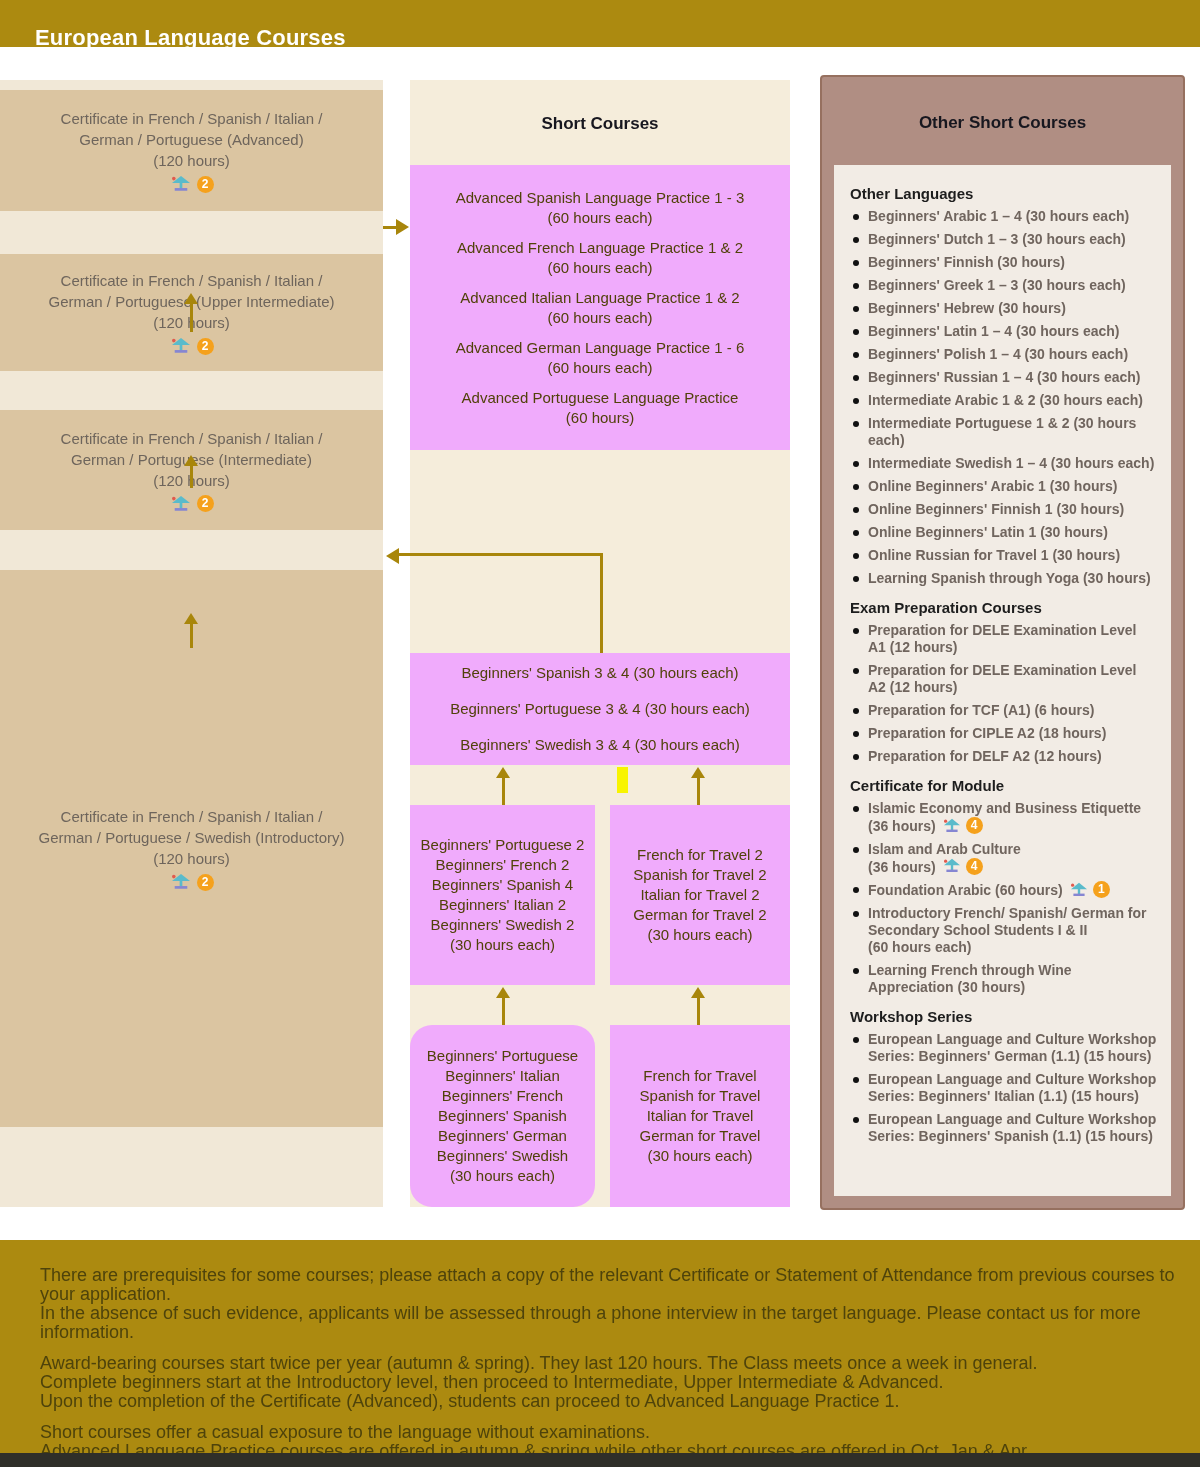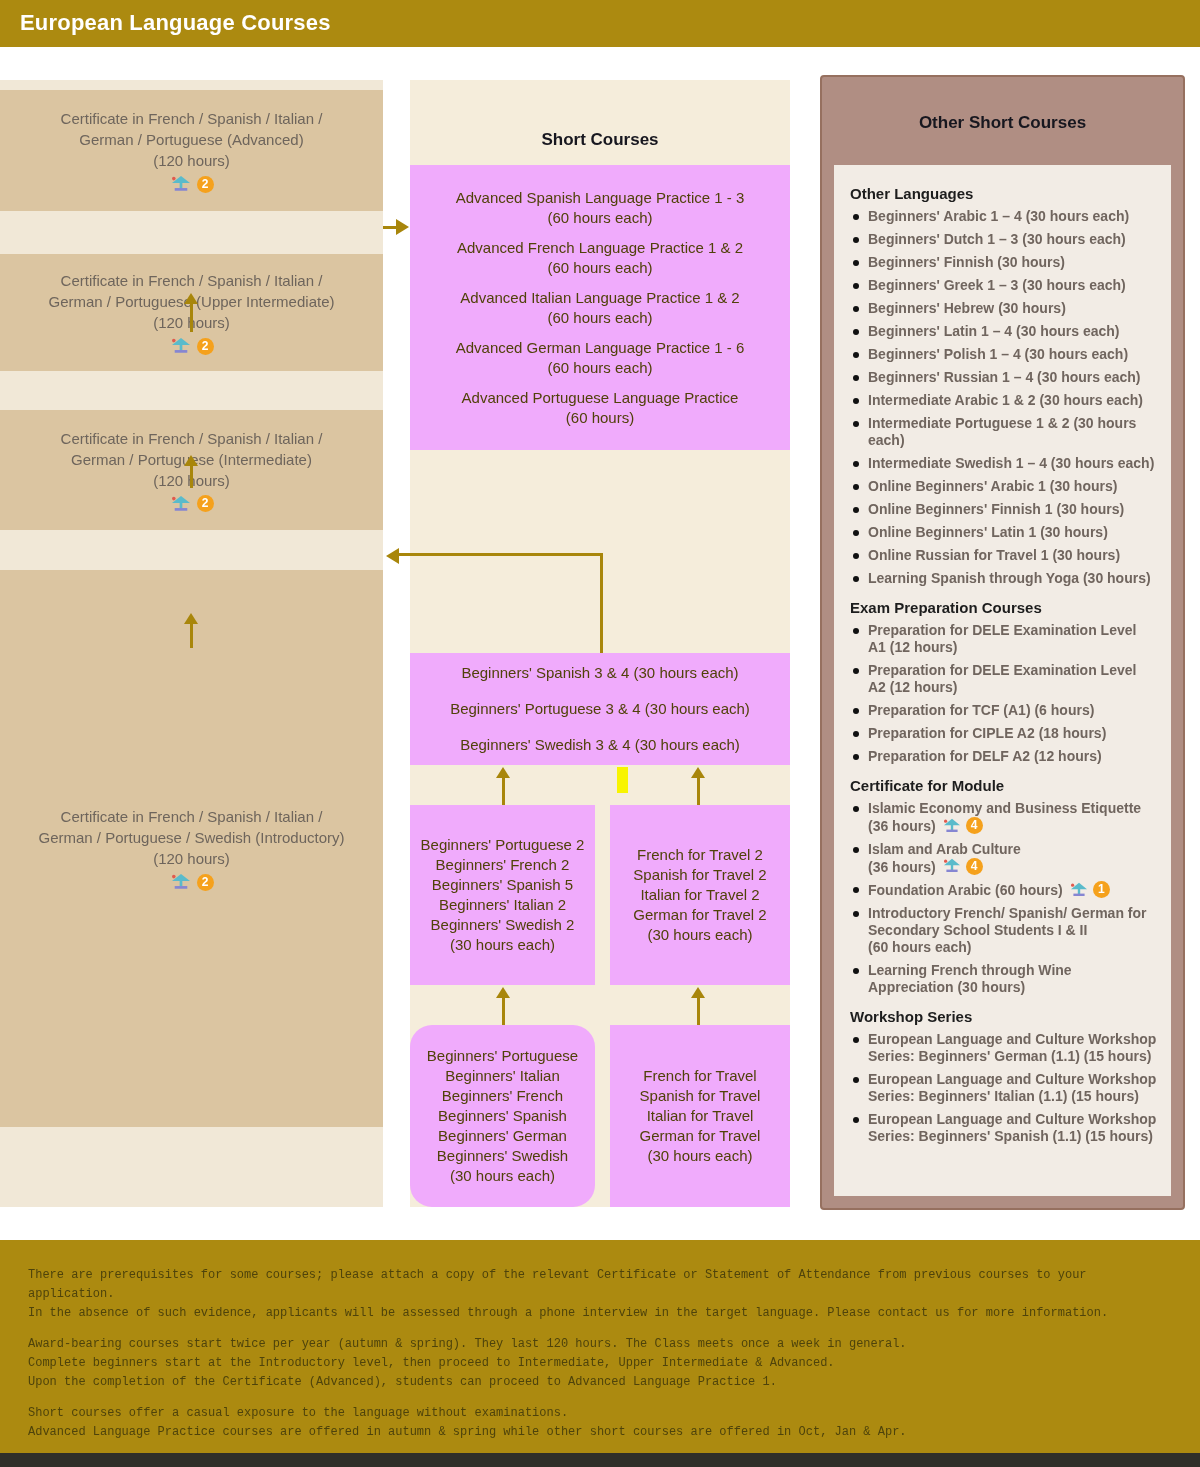--- a/index.html
+++ b/index.html
@@ -1,25 +1,25 @@
 <!DOCTYPE html>
 <html><head>
 <meta charset="utf-8">
 <style>
   html,body{margin:0;padding:0;background:#ffffff;}
   body{font-family:"Liberation Sans","DejaVu Sans",sans-serif;}
   .page{position:relative;width:1200px;height:1467px;background:#ffffff;overflow:hidden;}
 
   
   .topbar{position:absolute;left:0;top:0;width:1200px;height:47px;background:#AC8A10;}
-  .topbar h1{margin:0;padding:10px 0 0 20px;font-size:22px;line-height:26px;color:#ffffff;font-weight:bold;letter-spacing:.2px;}
+  .topbar h1{margin:15px;padding:10px 0 0 20px;font-size:22px;line-height:26px;color:#ffffff;font-weight:bold;letter-spacing:.2px;}
 
   
   .col{position:absolute;top:80px;height:1127px;}
-  .col h2{margin:0;padding-top:50px;text-align:center;font-size:17px;color:#17171f;font-weight:bold;}
+  .col h2{margin:0;padding-top:34px;text-align:center;font-size:17px;color:#17171f;font-weight:bold;}
 
   .col-awards{left:0;width:383px;background:#F1E8D7;}
   .col-short{left:410px;width:380px;background:#F5EDDB;}
 
   .col-other{left:820px;top:75px;width:365px;height:1135px;background:#B08E83;border:2px solid #96705F;box-sizing:border-box;border-radius:4px;}
   .col-other h2{padding-top:36px;}
   .other-panel{position:absolute;left:12px;right:12px;top:88px;bottom:12px;background:#F2ECE5;padding:8px 14px 10px 16px;box-sizing:border-box;overflow:hidden;}
 
   
   .cert-box{position:absolute;left:0;width:383px;background:#DBC5A1;color:#6E655C;
@@ -63,21 +63,21 @@
   
   .sec-heading{font-size:15px;font-weight:bold;color:#1d1d1d;margin:12px 0 4px 0;}
   ul.course-list{list-style:none;margin:0;padding:0;}
   ul.course-list li{position:relative;padding-left:18px;margin:6px 0;font-size:14px;line-height:17px;color:#70655E;}
   ul.course-list li::before{content:"";position:absolute;left:3px;top:6px;width:6px;height:6px;border-radius:50%;background:#111;}
   .item-text{white-space:pre-line;font-weight:bold;}
   .badge-wrap{display:inline-flex;align-items:center;gap:4px;margin-left:6px;vertical-align:-3px;}
 
   
   .footer{position:absolute;left:0;top:1240px;width:1200px;height:227px;background:#AC8A10;box-sizing:border-box;padding:26px 24px 0 24px;}
-  .footer p{margin:0 0 12px 4px;font-size:12px;line-height:19px;color:#4E430B;white-space:pre-line;font-family:Liberation Mono, monospace;}
+  .footer p{margin:0 0 12px 16px;font-size:18px;line-height:19px;color:#4E430B;white-space:pre-line;}
   .bottom-band{position:absolute;left:0;bottom:0;width:1200px;height:14px;background:#2F2F29;}
 
   .level-icon{flex:0 0 auto;}
 </style>
 </head>
 <body>
 
 <div class="page">
 
   <header class="topbar">
@@ -180,21 +180,21 @@
 
   <div class="gold-box gb-b34">
     <div class="gold-line">Beginners' Spanish 3 &amp; 4  (30 hours each)</div>
       <div class="gold-line">Beginners' Portuguese 3 &amp; 4  (30 hours each)</div>
       <div class="gold-line">Beginners' Swedish 3 &amp; 4 (30 hours each)</div>
   </div>
 
   <div class="gold-box gb-beg2">
     <div class="gold-line">Beginners' Portuguese 2</div>
       <div class="gold-line">Beginners' French 2</div>
-      <div class="gold-line">Beginners' Spanish 5</div>
+      <div class="gold-line">Beginners' Spanish 4</div>
       <div class="gold-line">Beginners' Italian 2</div>
       <div class="gold-line">Beginners' Swedish 2</div>
       <div class="gold-line">(30 hours each)</div>
   </div>
 
   <div class="gold-box gb-trav2">
     <div class="gold-line">French for Travel 2</div>
       <div class="gold-line">Spanish for Travel 2</div>
       <div class="gold-line">Italian for Travel 2</div>
       <div class="gold-line">German for Travel 2</div>

